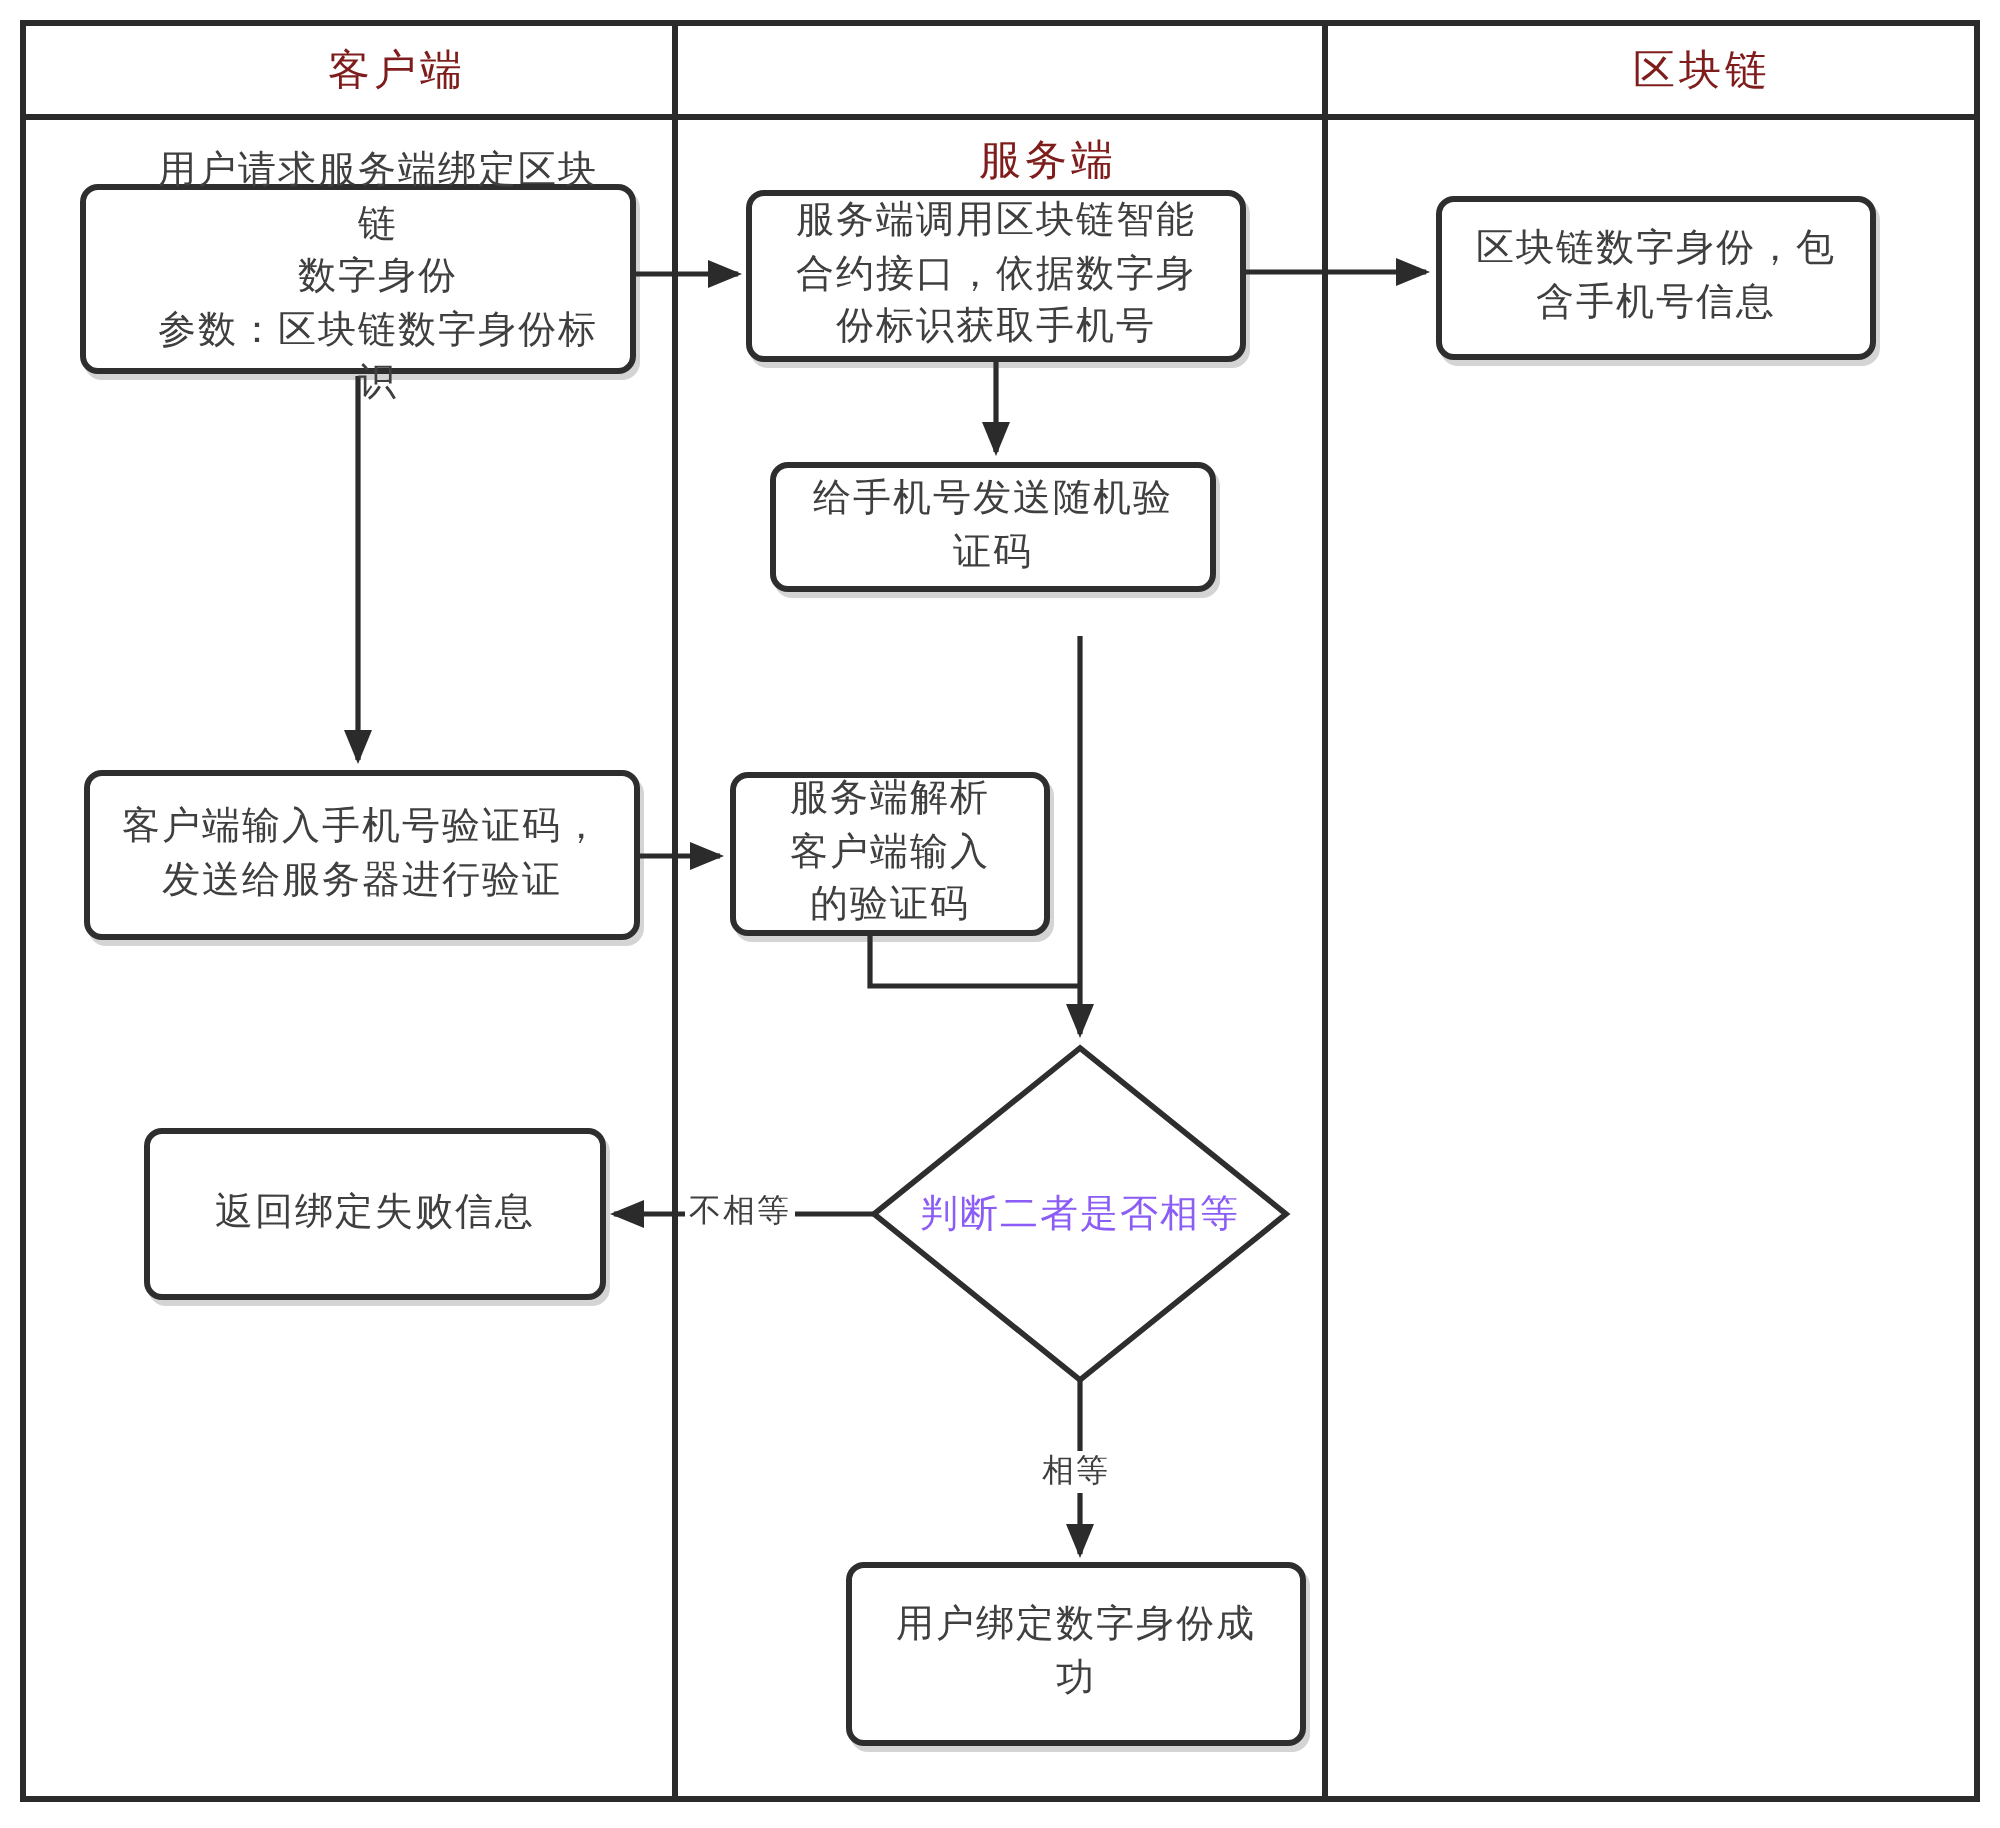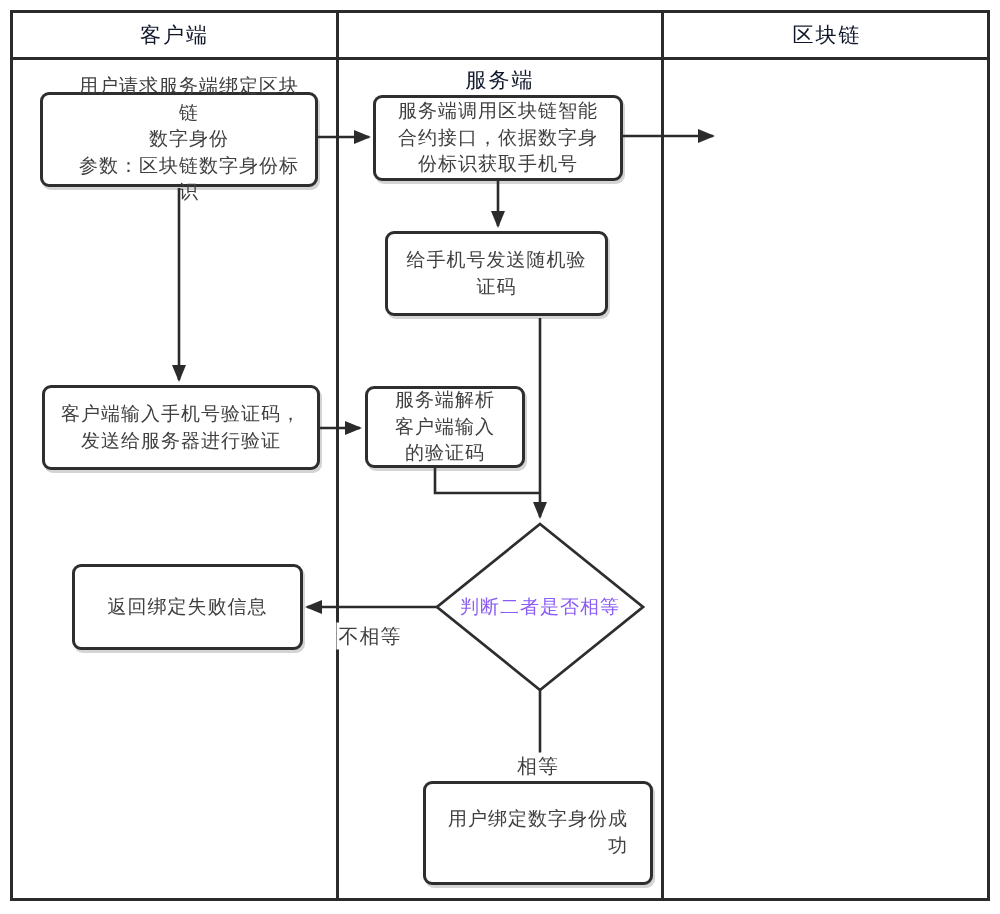--- a/index.html
+++ b/index.html
@@ -11,48 +11,48 @@
   .frame{
     position:absolute;left:10px;top:10px;width:980px;height:891px;
     border:3px solid #2b2b2b;box-sizing:border-box;background:transparent;
   }
   .header-sep{position:absolute;left:10px;top:57px;width:980px;height:3px;background:#2b2b2b;}
   .vline{position:absolute;top:10px;width:3px;height:891px;background:#2b2b2b;}
   .vline.v1{left:336px;}
   .vline.v2{left:661px;}
   .lane-label{
     position:absolute;top:13px;height:44px;display:flex;align-items:center;justify-content:center;
-    font-size:21px;letter-spacing:2px;color:#0f172a;
+    font-size:21px;letter-spacing:2px;color:#7f1d1d;padding-left:24px;
   }
   .lane-label.l1{left:13px;width:323px;}
   .lane-label.l2{left:339px;width:322px;margin-top:45px;}
   .lane-label.l3{left:664px;width:326px;}
   .node{
     position:absolute;box-sizing:border-box;background:#fff;
     border:3px solid #2e2e2e;border-radius:9px;
     display:flex;align-items:center;justify-content:center;
     text-align:center;font-size:19px;line-height:1.4;white-space:pre-line;
     box-shadow:2px 3px 0 rgba(60,60,60,0.22);
     padding:4px 8px;color:#3f3f3f;letter-spacing:1px;
   }
   .b1{left:40px;top:92px;width:278px;height:95px;padding-left:28px;}
   .b2{left:373px;top:95px;width:250px;height:86px;}
   .b3{left:718px;top:98px;width:220px;height:82px;}
-  .b4{left:385px;top:231px;width:223px;height:85px;}
+  .b4{left:385px;top:231px;width:223px;height:65px;}
   .b5{left:42px;top:385px;width:278px;height:85px;}
   .b6{left:365px;top:386px;width:160px;height:82px;}
   .b7{left:72px;top:564px;width:231px;height:86px;}
-  .b8{left:423px;top:781px;width:230px;height:104px;text-align:right;}
+  .b8{left:423px;top:781px;width:230px;height:92px;}
   .diamond-label{
     position:absolute;left:540px;top:607px;transform:translate(-50%,-50%);
     font-size:19px;letter-spacing:1px;color:#8b5cf6;white-space:nowrap;
   }
   .edge-label{
     position:absolute;transform:translate(-50%,-50%);
-    background:#fff;padding:0 2px;font-size:20px;letter-spacing:1px;color:#3f3f3f;white-space:nowrap;margin-top:30px;
+    background:#fff;padding:0 2px;font-size:16px;letter-spacing:1px;color:#3f3f3f;white-space:nowrap;
   }
   .el-not-equal{left:370px;top:606px;}
   .el-equal{left:538px;top:736px;}
   svg.wires{position:absolute;left:0;top:0;pointer-events:none;}
 </style>
 </head>
 <body>
 
 <div class="stage">
 
@@ -84,20 +84,22 @@
     </g>
     <polygon points="540,524 643,607 540,690 437,607" fill="#ffffff" stroke="#2e2e2e" stroke-width="2.8"></polygon>
   </svg>
 
   <div class="node b1">用户请求服务端绑定区块链
 数字身份
 参数：区块链数字身份标识</div>
   <div class="node b2">服务端调用区块链智能
 合约接口，依据数字身
 份标识获取手机号</div>
+  <div class="node b3">区块链数字身份，包
+含手机号信息</div>
   <div class="node b4">给手机号发送随机验
 证码</div>
   <div class="node b5">客户端输入手机号验证码，
 发送给服务器进行验证</div>
   <div class="node b6">服务端解析
 客户端输入
 的验证码</div>
   <div class="node b7">返回绑定失败信息</div>
   <div class="node b8">用户绑定数字身份成
 功</div>

